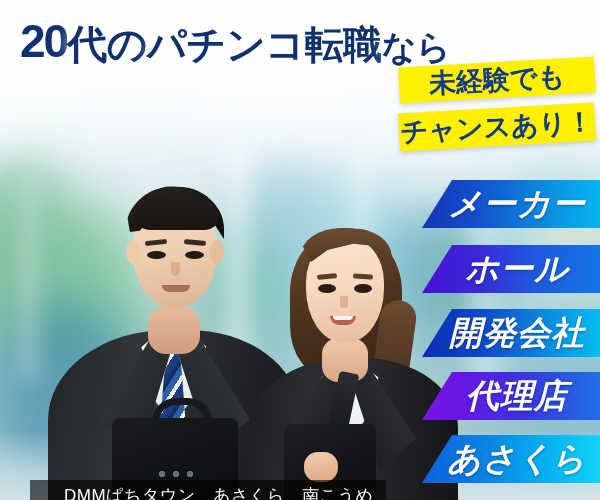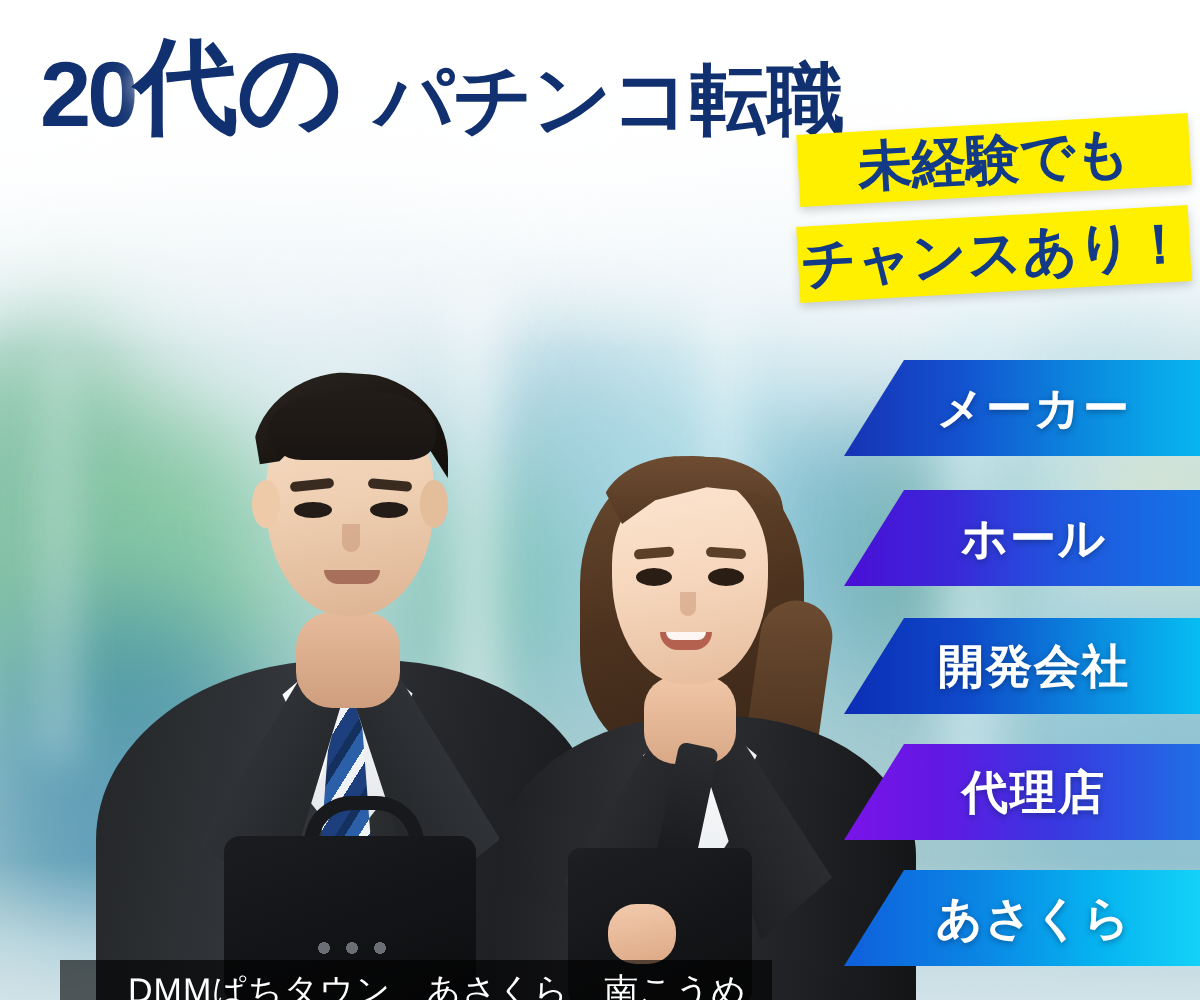--- a/index.html
+++ b/index.html
@@ -227,22 +227,22 @@
     color:#103070;
     font-weight:900;
     letter-spacing:-.5px;
     text-shadow:0 0 10px rgba(255,255,255,.95),0 0 18px rgba(255,255,255,.8);
   }
   .line1{
     font-size:40px;line-height:1;white-space:nowrap;
     display:flex;align-items:flex-end;
   }
   .l1-num{font-size:46px;letter-spacing:-2px;}
-  .l1-a{font-size:52px;}
-  .l1-b{font-size:39px;margin-left:16px;}
+  .l1-a{font-size:40px;}
+  .l1-b{font-size:39px;}
   .l1-c{font-size:34px;}
 
   .line2{
     margin-top:8px;
     font-size:62px;line-height:1;
     font-style:italic;
     font-weight:900;
     letter-spacing:-1px;
     white-space:nowrap;
     display:flex;align-items:center;gap:2px;
@@ -271,23 +271,24 @@
   .badge2{left:399px;top:108px;width:196px;height:38px;font-size:27px;transform:rotate(-3.2deg);}
 
   
   .cat{
     position:absolute;left:422px;width:178px;height:48px;
     clip-path:polygon(30px 0,100% 0,100% 100%,0 100%);
     display:flex;align-items:center;justify-content:center;
     box-shadow:0 2px 6px rgba(0,0,0,.25);
   }
   .cat span{
-    color:#ffffff;font-size:23px;font-weight:900;letter-spacing:1px;
+    color:#ffffff;font-size:33px;font-weight:900;letter-spacing:1px;
     text-shadow:0 1px 3px rgba(0,30,70,.45);
     padding-left:12px;
+    font-style:italic;
   }
   .cat0{top:180px;background:linear-gradient(90deg,#1633b4 0%,#1351cf 32%,#0b87dd 66%,#07b6f0 100%);}
   .cat1{top:245px;background:linear-gradient(90deg,#4a0fd6 0%,#3a27d8 30%,#1f57dd 62%,#1474e8 100%);}
   .cat2{top:309px;background:linear-gradient(90deg,#0b2db5 0%,#0f49c9 34%,#0a8adf 70%,#06bdf2 100%);}
   .cat3{top:372px;background:linear-gradient(90deg,#7a14e8 0%,#6218e4 26%,#3a36e0 58%,#1f6fe6 100%);}
   .cat4{top:435px;background:linear-gradient(90deg,#0f5fdc 0%,#0a86e4 38%,#06b4f0 72%,#13d2f7 100%);}
 
   
   .caption{
     position:absolute;left:30px;top:452px;width:356px;height:31px;
@@ -377,20 +378,21 @@
   <div class="bag-m-studs"></div>
   <div class="bag-f-strap"></div>
   <div class="bag-f"></div>
   <div class="hand-f"></div>
 
   <div class="headline">
     <div class="line1">
       <span class="l1-num">20</span>
       <span class="l1-a">代の</span>
       <span class="l1-b">パチンコ転職</span>
+      <span class="l1-c">なら</span>
     </div>
   </div>
 
   <div class="badge badge1">
     <span>未経験でも</span>
   </div>
   <div class="badge badge2">
     <span>チャンスあり！</span>
   </div>
 

